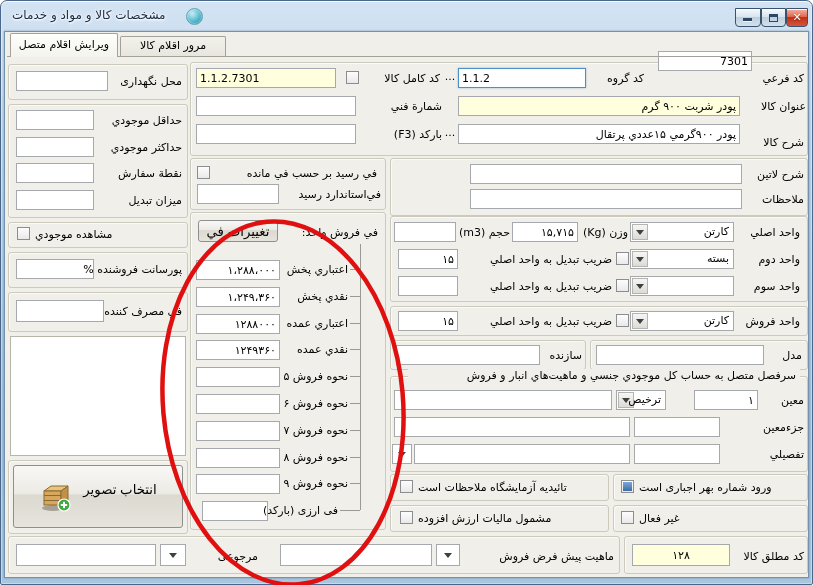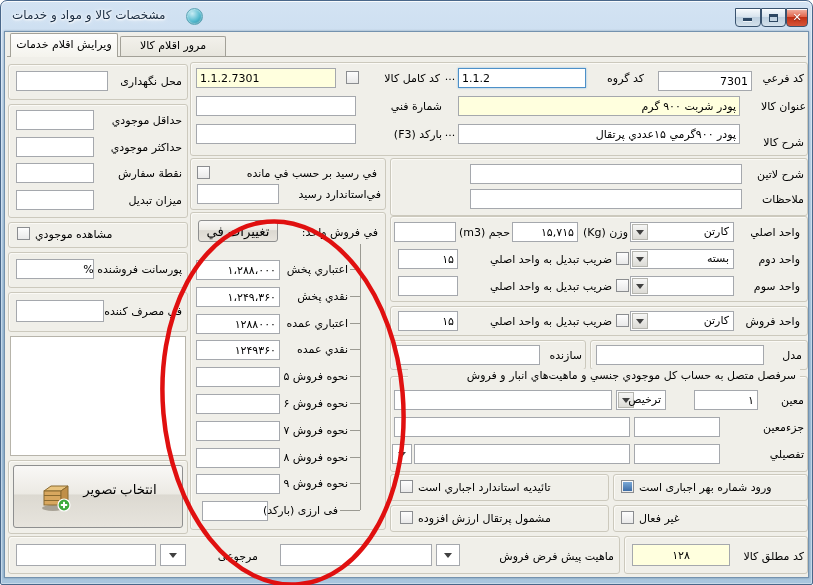--- a/index.html
+++ b/index.html
@@ -74,31 +74,31 @@
 <div class="wbtn" style="left:735px;width:26px">
   <span class="gmin"></span>
   </div>
 <div class="wbtn" style="left:761px;width:25px">
   <span class="gmax"></span>
   </div>
 <div class="wbtn b-close" style="left:786px;width:22px">
   <span>✕</span></div>
 
 <div class="tabline"></div>
-<div class="tab tab-active">ویرایش اقلام خدمات</div>
+<div class="tab tab-active">ویرایش اقلام متصل</div>
 <div class="tab tab-idle">مرور اقلام کالا</div>
 
 <div class="grp" style="left:190px;top:62px;width:618px;height:94px"></div>
 <input class="txt yellow ltr" style="left: 196px; top: 68px; width: 140px;" readonly="" value="1.1.2.7301">
 <span class="cb" style="left:346px;top:71px"></span>
 <div class="lbl" style="left:360px;top:72px;width:80px">کد کامل کالا</div>
 <div class="lbl ctr" style="left:443px;top:70px;width:14px">...</div>
 <input class="txt ltr focus" style="left: 458px; top: 68px; width: 128px;" readonly="" value="1.1.2">
 <div class="lbl" style="left:592px;top:72px;width:52px">کد گروه</div>
-<input class="txt num" style="left: 658px; top: 51px; width: 94px; margin-top: 20px;" readonly="" value="7301">
+<input class="txt num" style="left: 658px; top: 51px; width: 94px;" readonly="" value="7301">
 <div class="lbl" style="left:754px;top:72px;width:50px">کد فرعي</div>
 
 <input class="txt fa" style="left: 196px; top: 96px; width: 160px;" readonly="" value="">
 <div class="lbl" style="left:382px;top:100px;width:60px">شمارة فني</div>
 <input class="txt yellow fa" style="left: 458px; top: 96px; width: 282px;" readonly="" value="پودر شربت ۹۰۰ گرم">
 <div class="lbl" style="left:742px;top:100px;width:64px">عنوان کالا</div>
 
 <input class="txt fa" style="left: 196px; top: 124px; width: 160px;" readonly="" value="">
 <div class="lbl" style="left:384px;top:128px;width:58px">بارکد (F3)</div>
 <div class="lbl ctr" style="left:443px;top:126px;width:14px">...</div>
@@ -234,28 +234,28 @@
 
 <div class="ddbtn" style="left:392px;top:444px;width:20px;height:20px">
     <i class="arr"></i>
   </div>
 <input class="txt fa" style="left: 414px; top: 444px; width: 216px;" readonly="" value="">
 <input class="txt fa" style="left: 634px; top: 444px; width: 86px;" readonly="" value="">
 <div class="lbl" style="left:760px;top:448px;width:44px">تفصیلي</div>
 
 <div class="grp" style="left:390px;top:474px;width:219px;height:27px"></div>
 <span class="cb" style="left:400px;top:480px"></span>
-<div class="lbl tal" style="left:418px;top:481px;width:184px">تائیدیه استاندارد اجباري است</div>
+<div class="lbl tal" style="left:418px;top:481px;width:184px">تائیدیه آزمایشگاه ملاحظات است</div>
 <div class="grp" style="left:613px;top:474px;width:195px;height:27px"></div>
 <span class="cb checked" style="left:621px;top:480px"></span>
 <div class="lbl tal" style="left:639px;top:481px;width:164px">ورود شماره بهر اجباری است</div>
 
 <div class="grp" style="left:390px;top:505px;width:219px;height:27px"></div>
 <span class="cb" style="left:400px;top:511px"></span>
-<div class="lbl tal" style="left:418px;top:512px;width:184px">مشمول پرتقال ارزش افزوده</div>
+<div class="lbl tal" style="left:418px;top:512px;width:184px">مشمول مالیات ارزش افزوده</div>
 <div class="grp" style="left:613px;top:505px;width:195px;height:27px"></div>
 <span class="cb" style="left:621px;top:511px"></span>
 <div class="lbl tal" style="left:639px;top:512px;width:164px">غیر فعال</div>
 
 <div class="grp" style="left:8px;top:64px;width:180px;height:36px"></div>
 <input class="txt fa" style="left: 16px; top: 71px; width: 92px;" readonly="" value="">
 <div class="lbl" style="left:110px;top:75px;width:72px">محل نگهداری</div>
 
 <div class="grp" style="left:8px;top:104px;width:180px;height:114px"></div>
 <input class="txt fa" style="left: 16px; top: 110px; width: 78px;" readonly="" value="">

